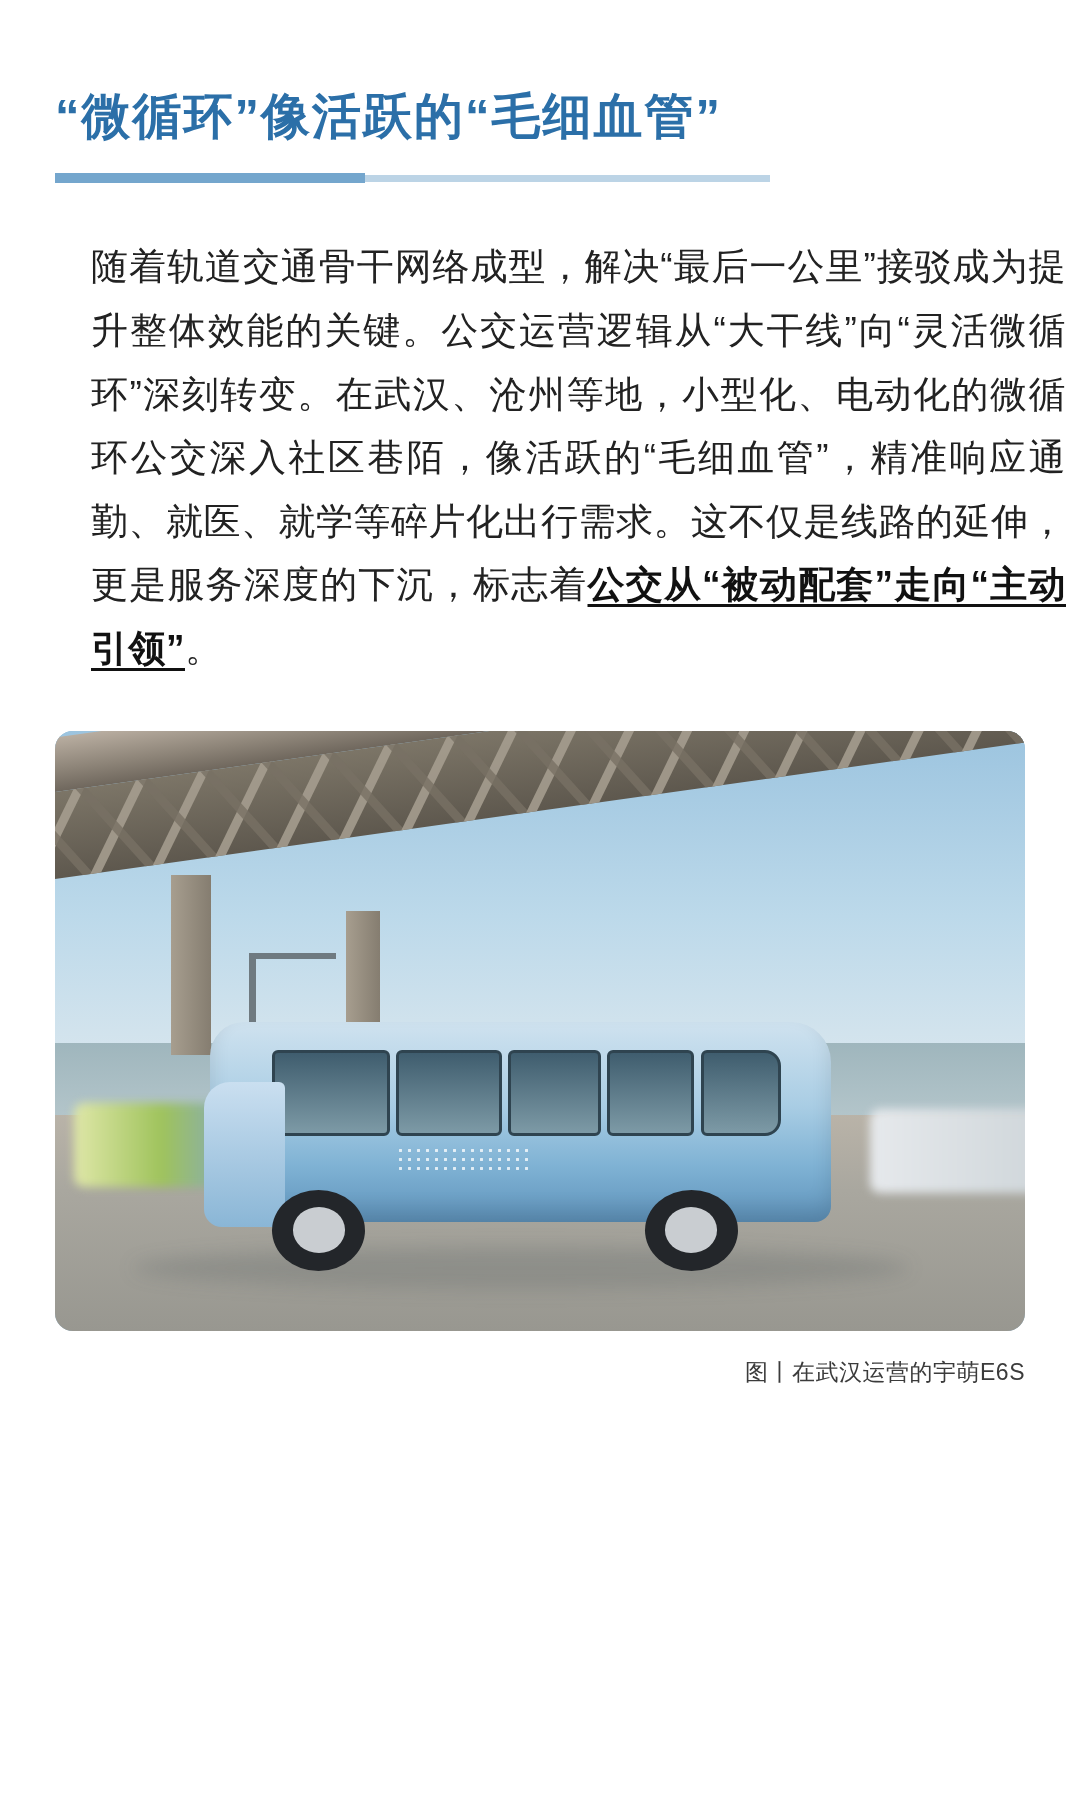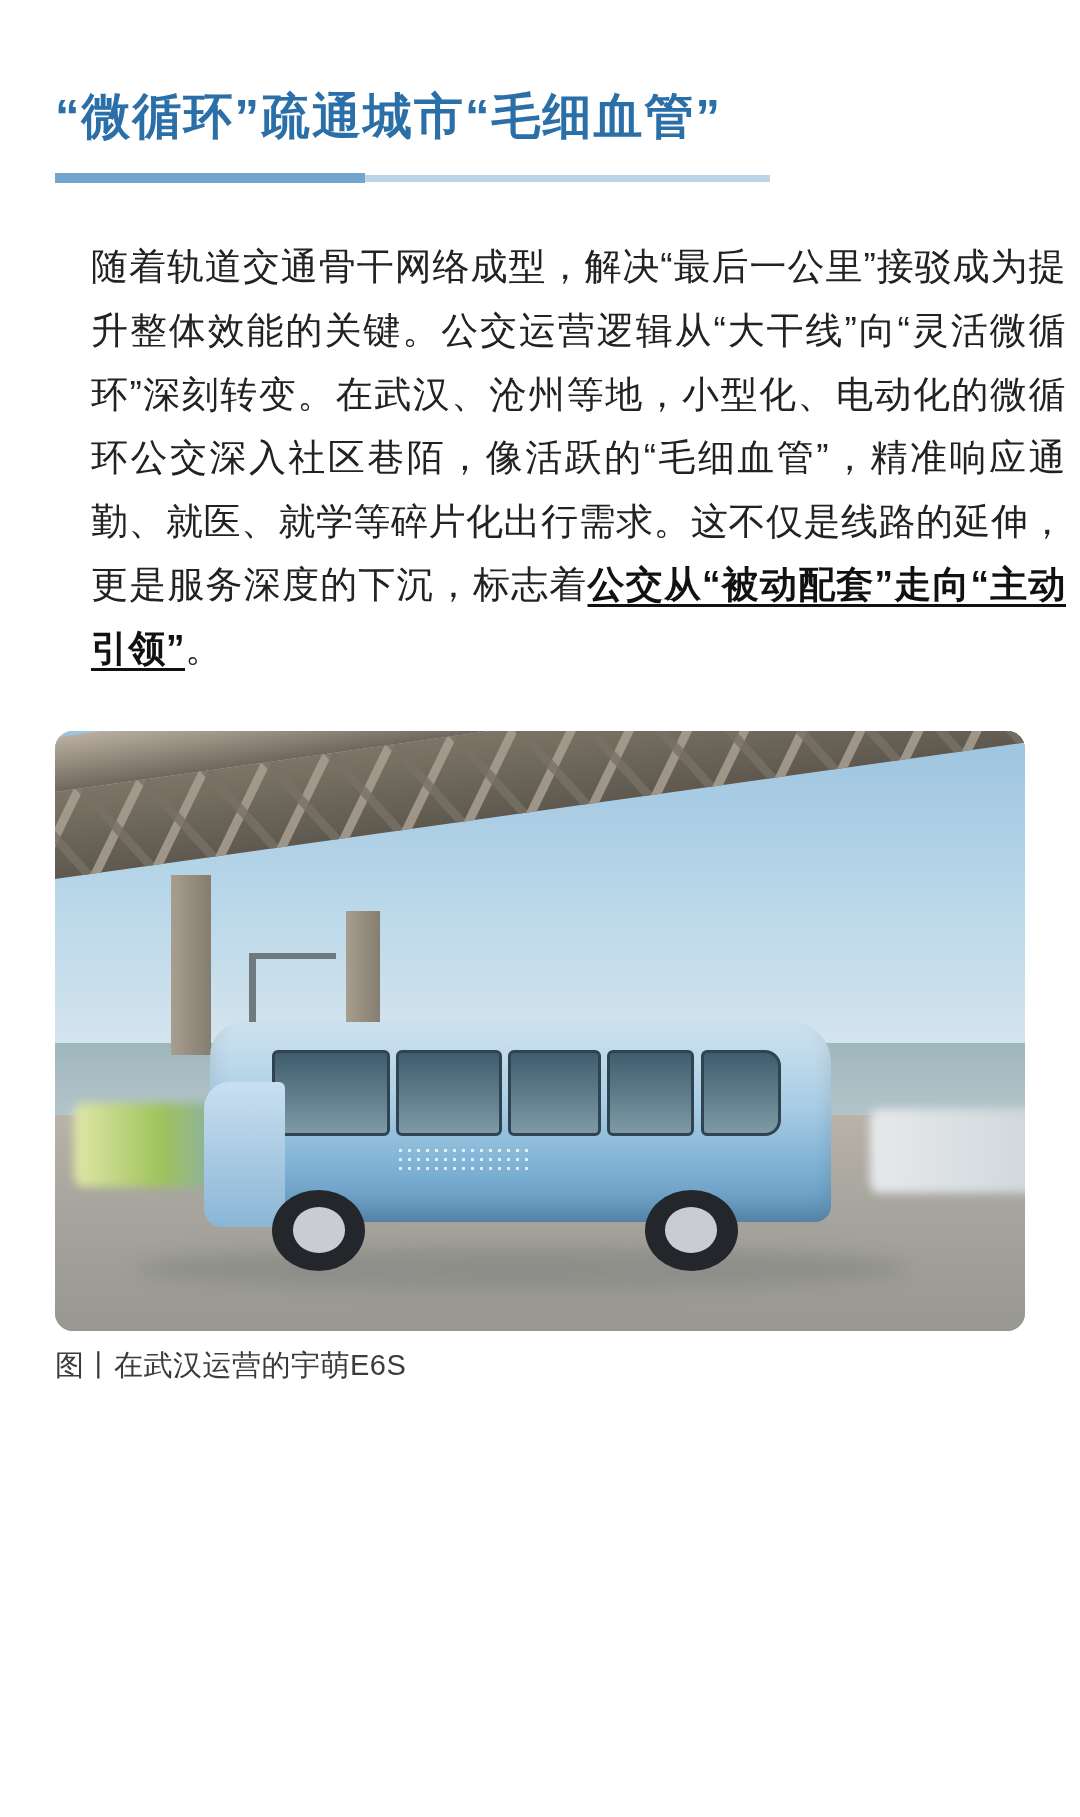--- a/index.html
+++ b/index.html
@@ -237,34 +237,34 @@
     left: 2%; top: 62%;
     width: 18%; height: 14%;
     background: linear-gradient(to right, #dfe7a8, #9fc35c, #7ea4cf);
   }
   .car-right {
     left: 84%; top: 63%;
     width: 18%; height: 14%;
     background: linear-gradient(to right, #e6e9ec, #cfd6da);
   }
   .caption {
-    margin-top: 15px;
+    margin-top: 26px;
     width: 970px;
-    text-align: left;
-    font-size: 29px;
+    text-align: right;
+    font-size: 23px;
     color: #3b3b3b;
     letter-spacing: 0.5px;
   }
 </style>
 </head>
 <body>
 
 <div class="page">
 
-  <h1 class="headline">“微循环”疏通城市“毛细血管”</h1>
+  <h1 class="headline">“微循环”像活跃的“毛细血管”</h1>
 
   <div class="rule-wrap">
     <div class="rule-left"></div>
     <div class="rule-right"></div>
   </div>
 
   <p class="body-text"><span>随着轨道交通骨干网络成型，解决“最后一公里”接驳成为提升整体效能的关键。公交运营逻辑从“大干线”向“灵活微循环”深刻转变。在武汉、沧州等地，小型化、电动化的微循环公交深入社区巷陌，像活跃的“毛细血管”，精准响应通勤、就医、就学等碎片化出行需求。这不仅是线路的延伸，更是服务深度的下沉，标志着</span><span class="emph">公交从“被动配套”走向“主动引领”</span><span>。</span></p>
 
   <div class="figure">
     <div class="photo">

